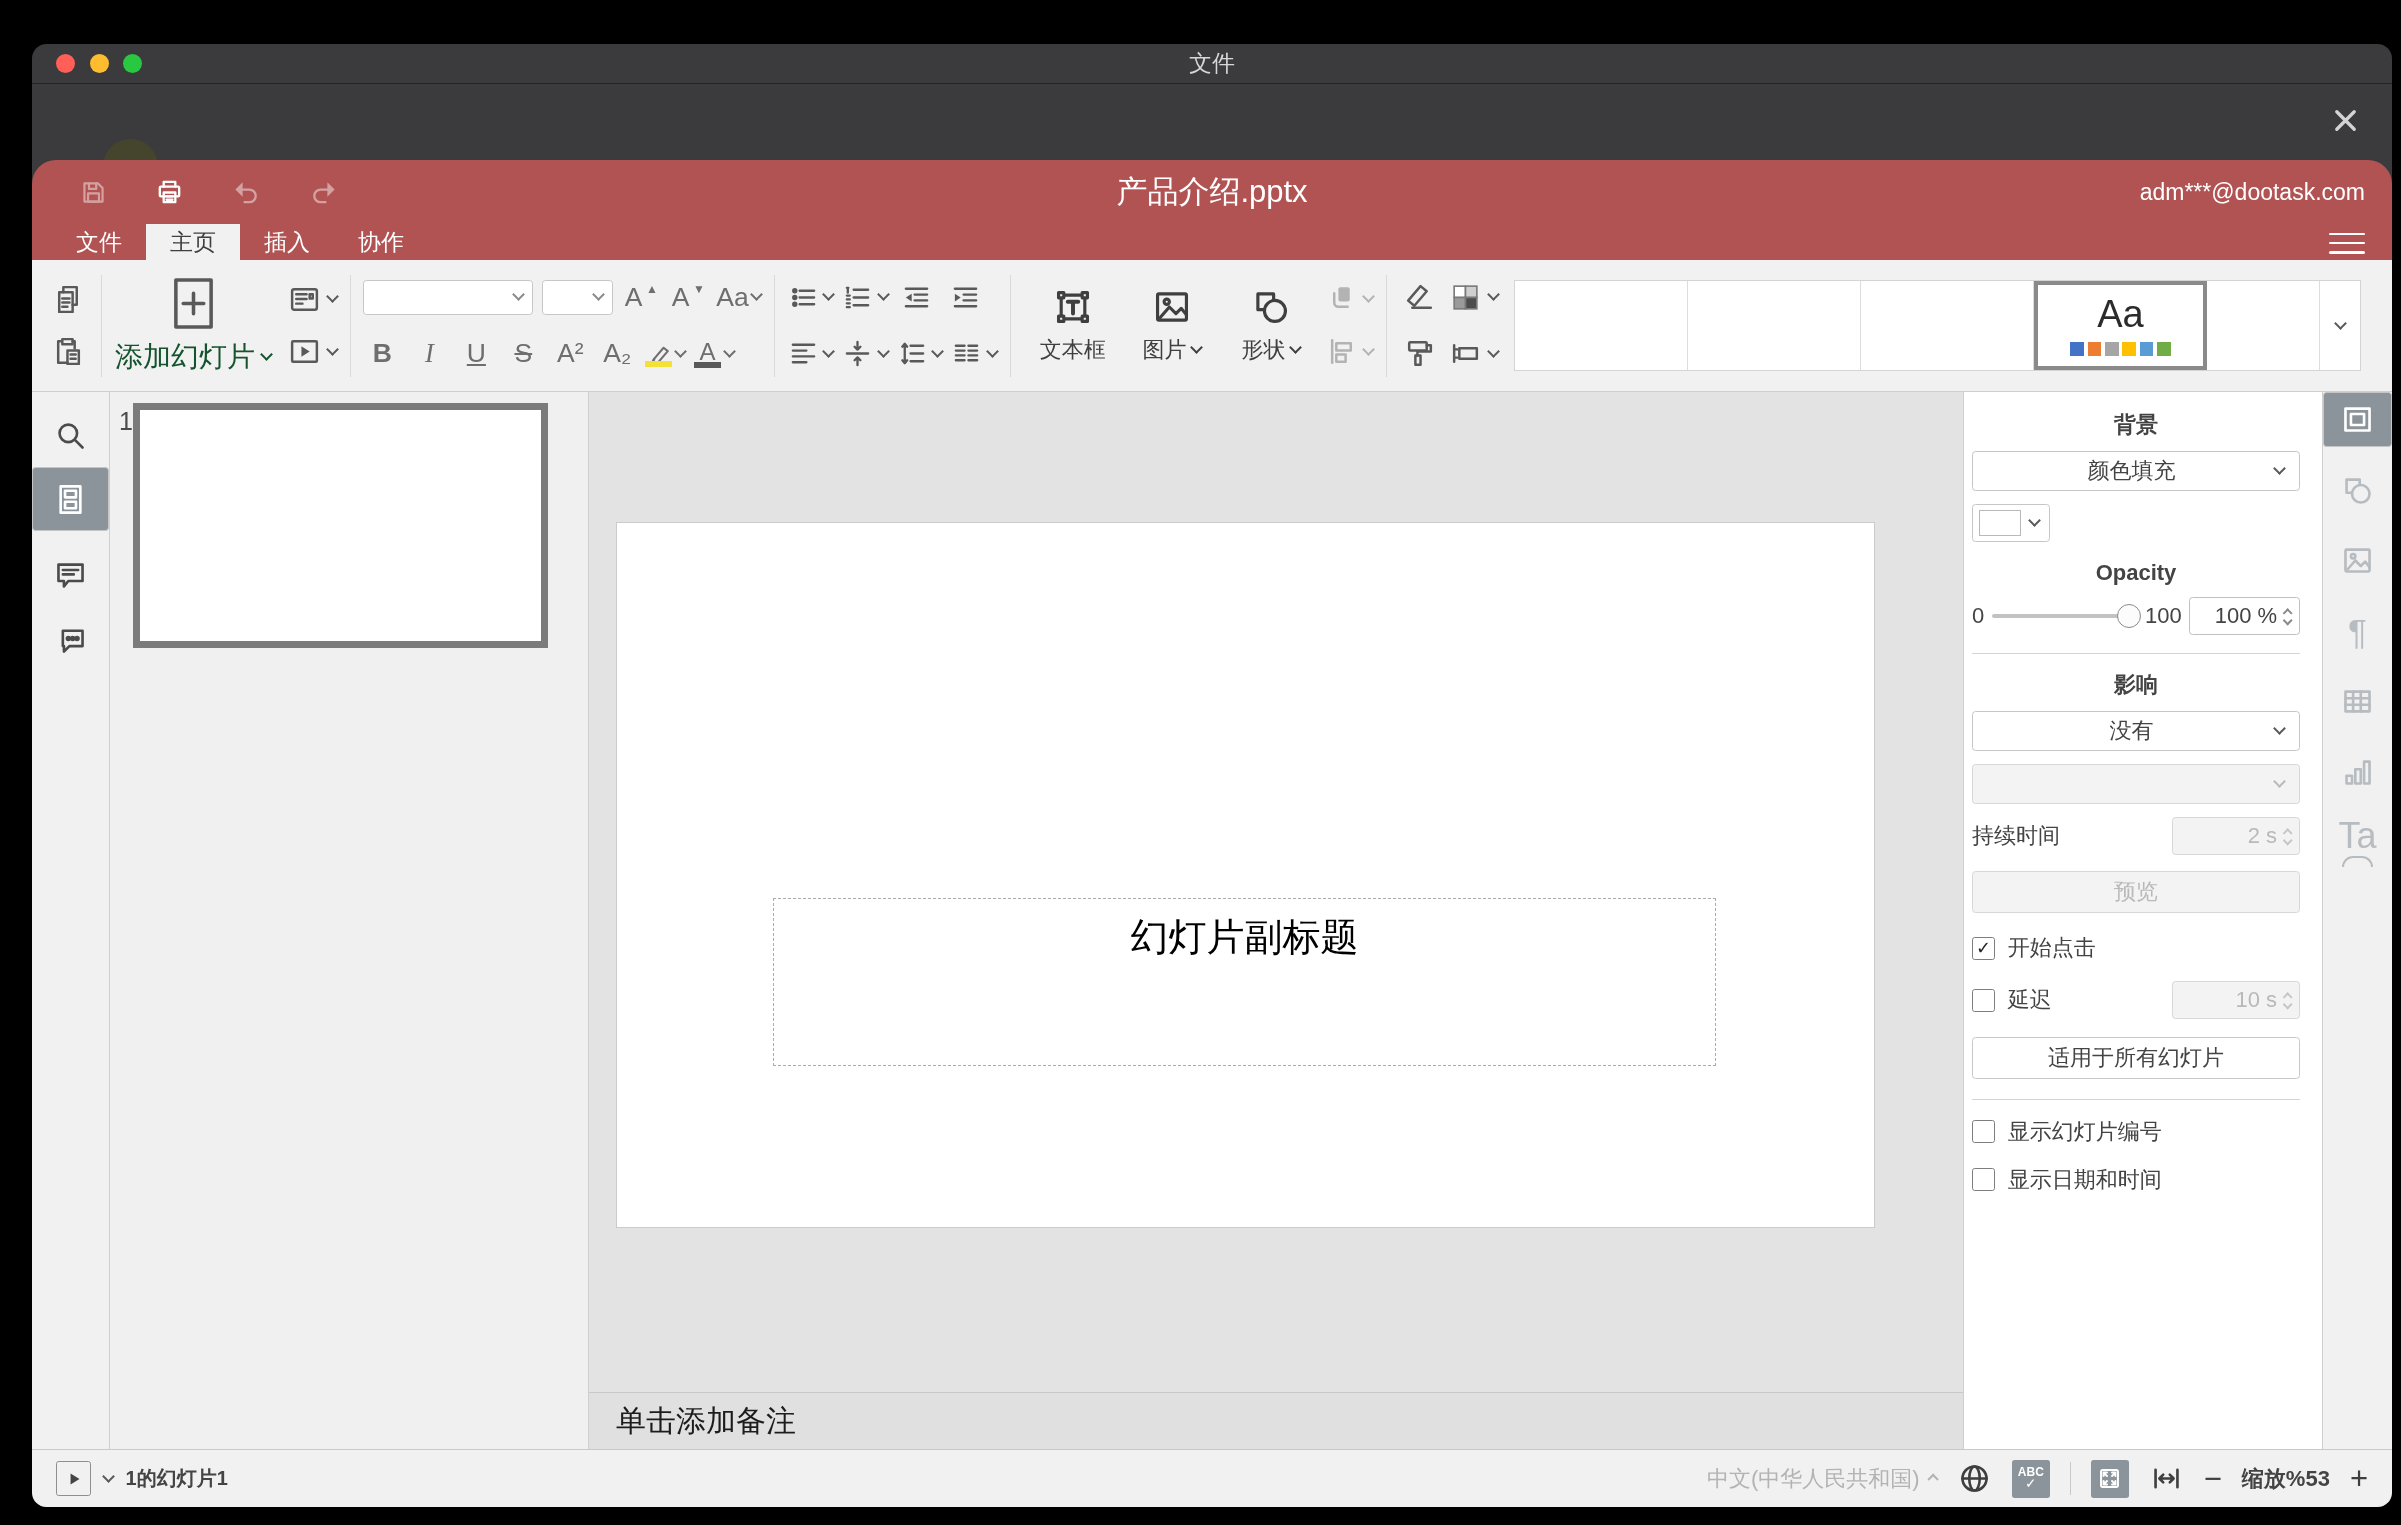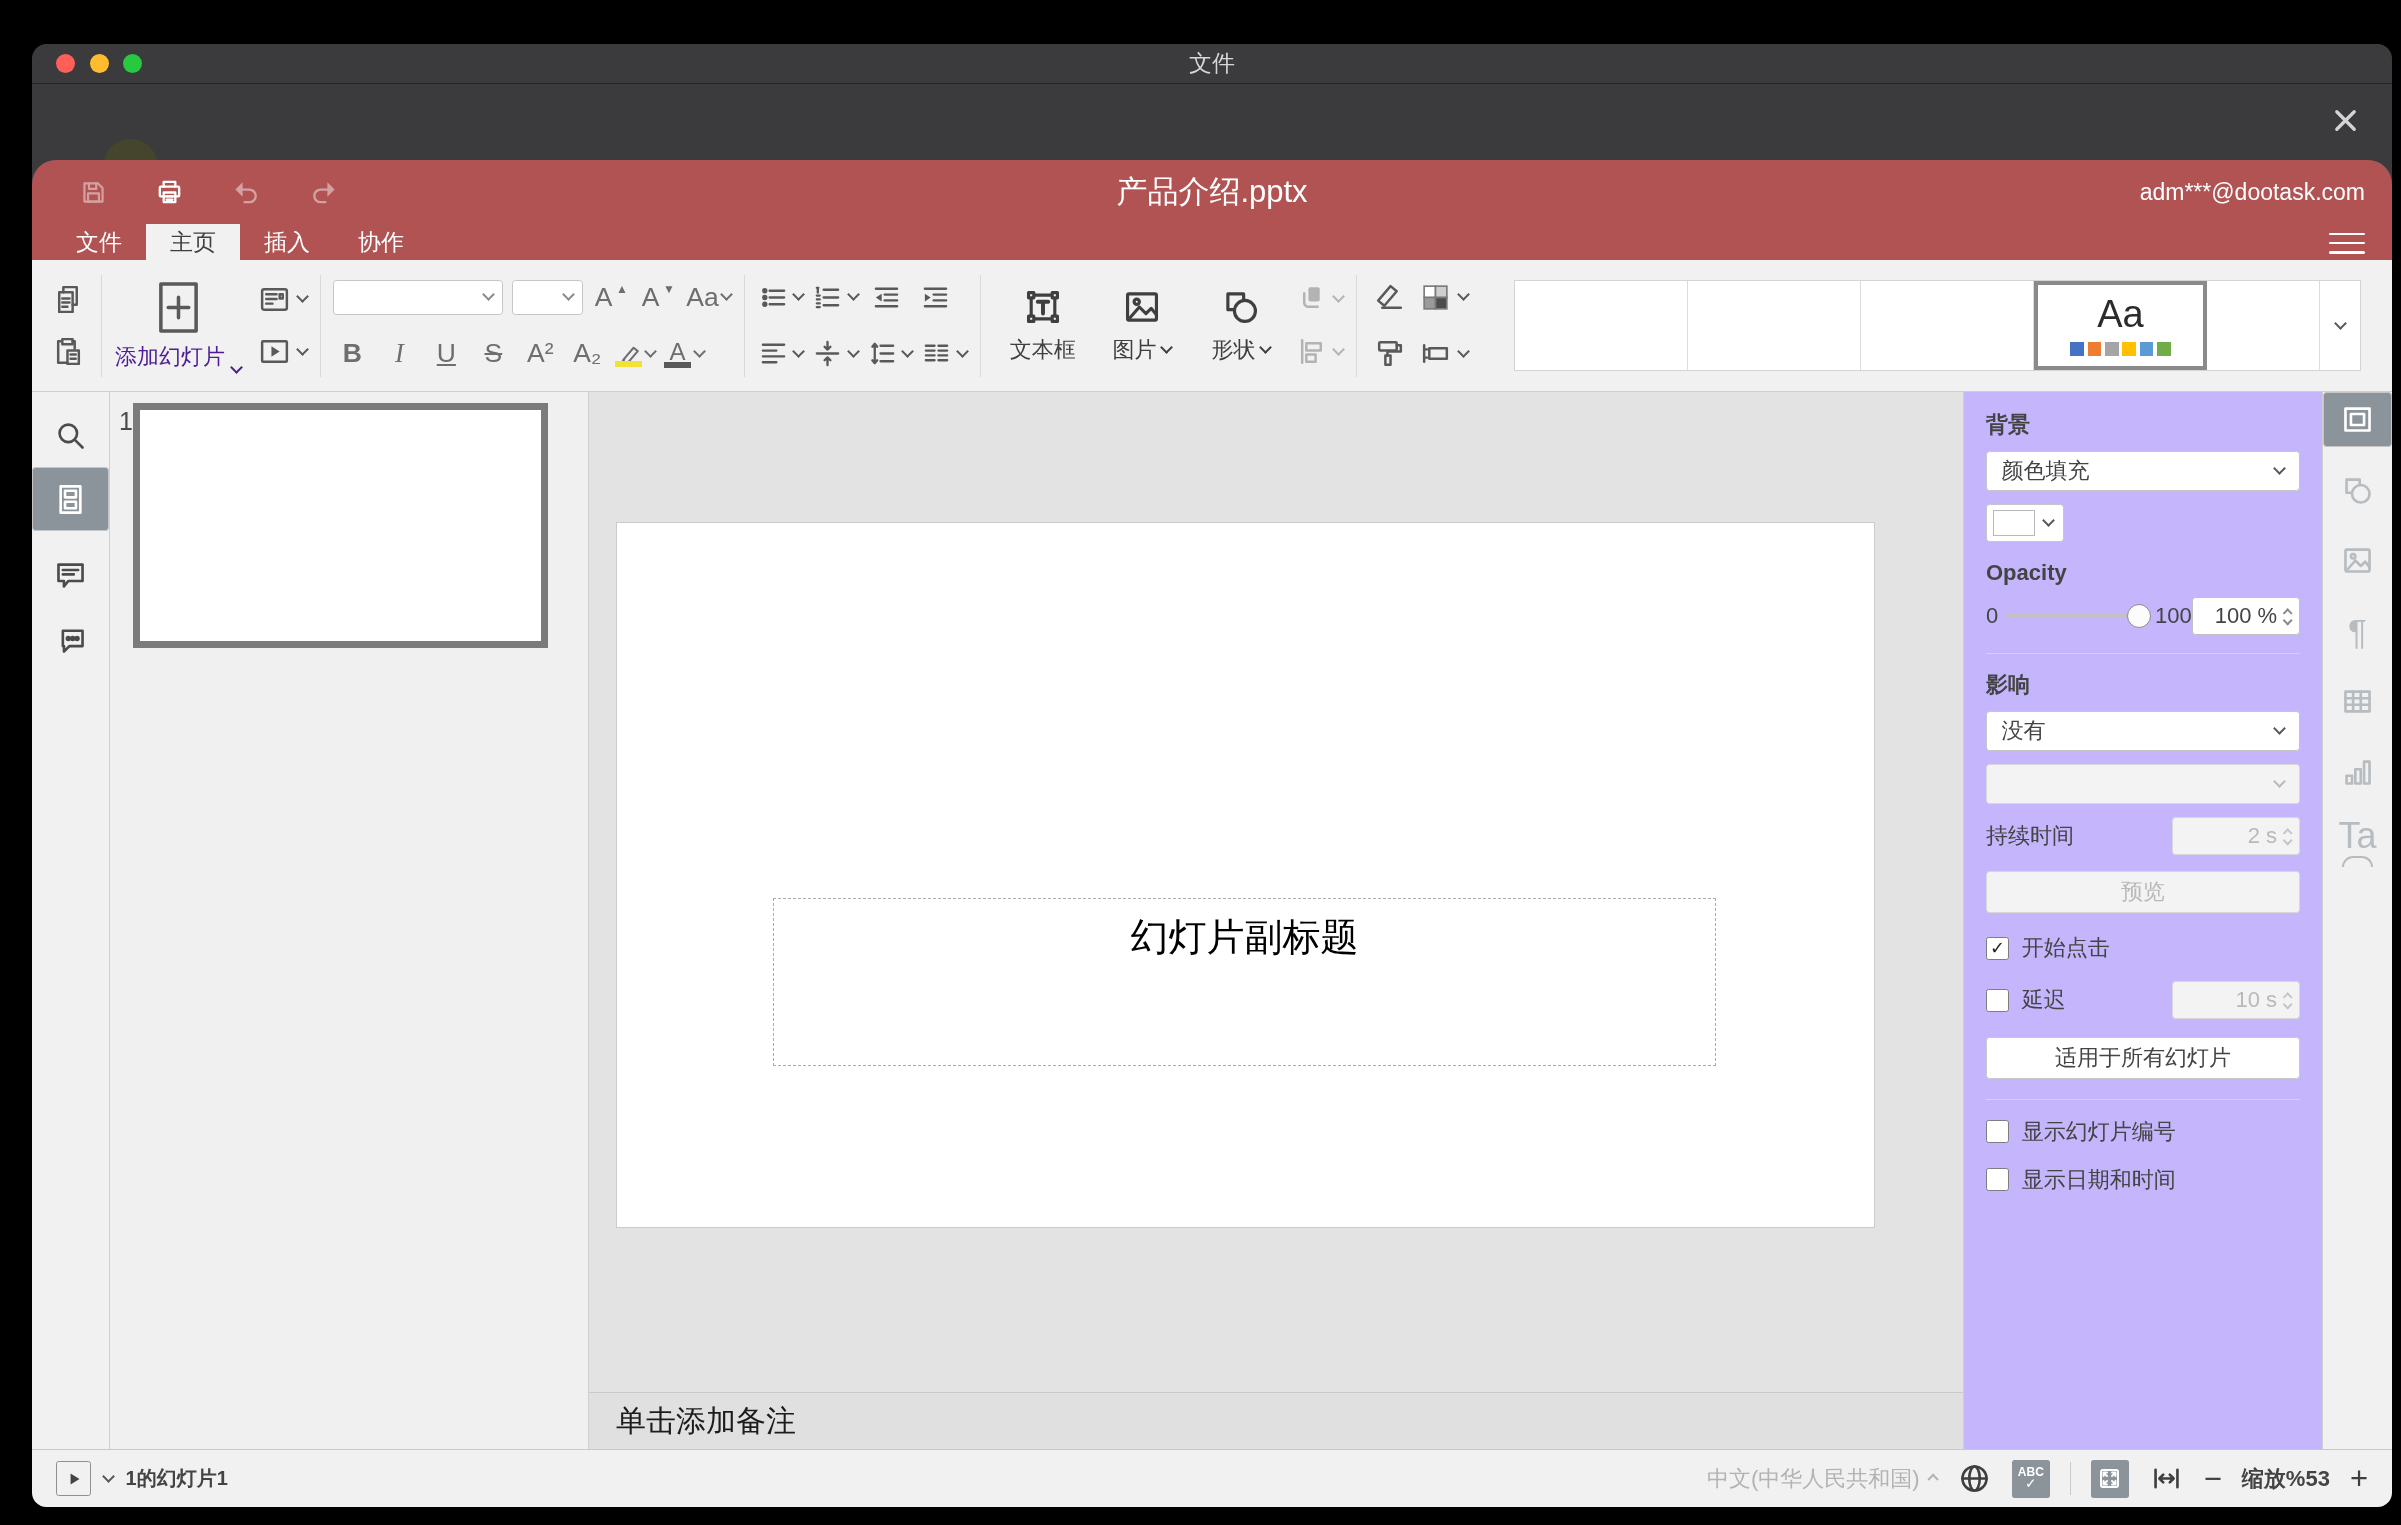--- a/index.html
+++ b/index.html
@@ -41,21 +41,21 @@
   
   .toolbar { height:132px; background:#f1f1f2; border-bottom:0.9px solid #cfcfd0; flex:none;
              display:flex; align-items:center; padding:0 0 0 16.4px; color:#595959; }
   .sep { width:0.9px; height:102px; background:#d9d9da; margin:0 12.8px; flex:none; }
   .tcol { display:flex; flex-direction:column; justify-content:center; gap:12.8px; }
   .trow { display:flex; align-items:center; gap:9px; height:44px; }
   .ibtn { display:flex; align-items:center; justify-content:center; min-width:40px; height:40px; border-radius:3.6px; color:#595959; }
   .disabled { color:#b3b3b4; }
   .addslide { display:flex; flex-direction:column; align-items:center; gap:5.5px; }
   .addslide .plusbox { width:47px; height:57px; }
-  .addslide .lbl { font-size:22px; color:#4c1d95; display:flex; align-items:flex-end; gap:7.3px; }
+  .addslide .lbl { font-size:28px; color:#14532d; display:flex; align-items:center; gap:7.3px; }
   .bigbtn { display:flex; flex-direction:column; align-items:center; gap:7.3px; width:99px; }
   .bigbtn .lbl { font-size:22px; color:#3f3f3f; display:flex; align-items:center; gap:5.5px; }
   .combo { background:#fff; border:0.9px solid #c6c6c7; border-radius:3.6px; height:35px; display:flex; align-items:center; justify-content:flex-end; padding:0 9px; }
   .combo-font { width:170px; } .combo-size { width:71px; }
   .glyphbtn { font-size:26.5px; color:#6e6e6e; min-width:38px; height:40px; display:flex; align-items:center; justify-content:center; gap:3.6px; }
   .glyphbtn b { font-weight:700; } .glyphbtn .it { font-style:italic; font-family:"Liberation Serif",serif; }
   .u { text-decoration:underline; } .st { text-decoration:line-through; }
   .hl-bar { display:inline-block; width:27px; height:6.4px; background:#f3e135; margin-top:-1.8px; }
   .fc-bar { display:inline-block; width:27px; height:6.4px; background:#595959; margin-top:-1.8px; }
   .stackg { display:flex; flex-direction:column; align-items:center; line-height:1; }
@@ -92,21 +92,21 @@
   .slide { position:absolute; left:27px; top:130px; width:1259px; height:706px; background:#fff; border:0.9px solid #cbcbcc; }
   .ph { position:absolute; left:156px; width:943px; border:1.8px dashed #ababab; display:flex; flex-direction:column; align-items:center; }
   .ph-title { top:113px; height:256px; justify-content:flex-end; padding-bottom:14.6px; }
   .ph-title .t { font-size:80px; font-weight:500; color:#000; line-height:1.15; }
   .ph-sub { top:375px; height:168px; justify-content:flex-start; padding-top:12.8px; }
   .ph-sub .t { font-size:38px; color:#000; }
   .notes { height:57px; background:#e0e0e1; border-top:0.9px solid #c9c9ca; display:flex; align-items:center; padding-left:27px; flex:none; }
   .notes .t { font-size:30px; color:#1c1c1c; }
 
   
-  .rpanel { width:359px; background:#c4b5fd; border-left:0.9px solid #cfcfd0; padding:18px 22px 0 22px; flex:none; font-size:22px; color:#444; }
+  .rpanel { width:359px; background:#ffffff; border-left:0.9px solid #cfcfd0; padding:18px 22px 0 8px; flex:none; font-size:22px; color:#444;text-align:center; }
   .sec-label { font-weight:700; margin-bottom:11px; }
   .sel { height:40px; background:#fff; border:0.9px solid #c6c6c7; border-radius:3.6px; display:flex; align-items:center; padding:0 14.6px; margin-bottom:12.8px; color:#444; }
   .sel .grow { flex:1; }
   .sel.off { background:#f3f3f4; border-color:#d8d8d9; color:#b9b9ba; }
   .swatch-combo { width:78px; height:38px; background:#fff; border:0.9px solid #c6c6c7; border-radius:3.6px; display:flex; align-items:center; margin-bottom:18px; }
   .swatch { width:42px; height:25.5px; border:0.9px solid #b9b9ba; margin-left:5.5px; background:#fff; }
   .swatch-combo .cv { margin-left:9px; color:#595959; }
   .oprow { display:flex; align-items:center; margin-bottom:18px; }
   .track { width:137px; height:4.6px; background:#c2c2c3; border-radius:2.7px; position:relative; margin-left:7.3px; }
   .knob { position:absolute; right:-12px; top:-10px; width:24px; height:24px; border-radius:50%; background:#fcfcfc; border:1.8px solid #8a8a8a; }

